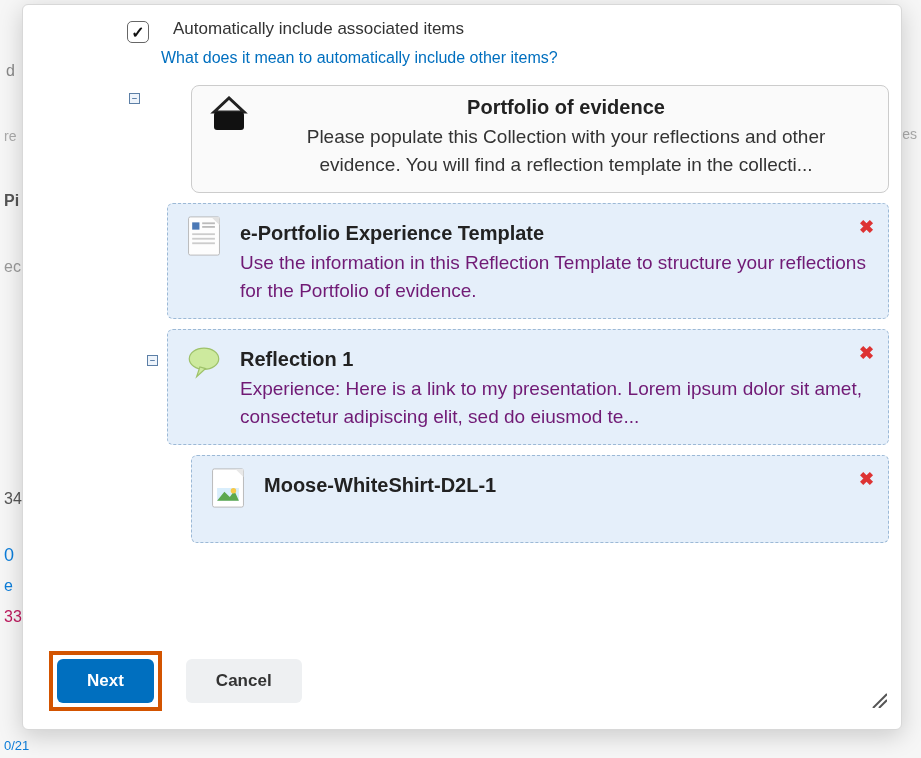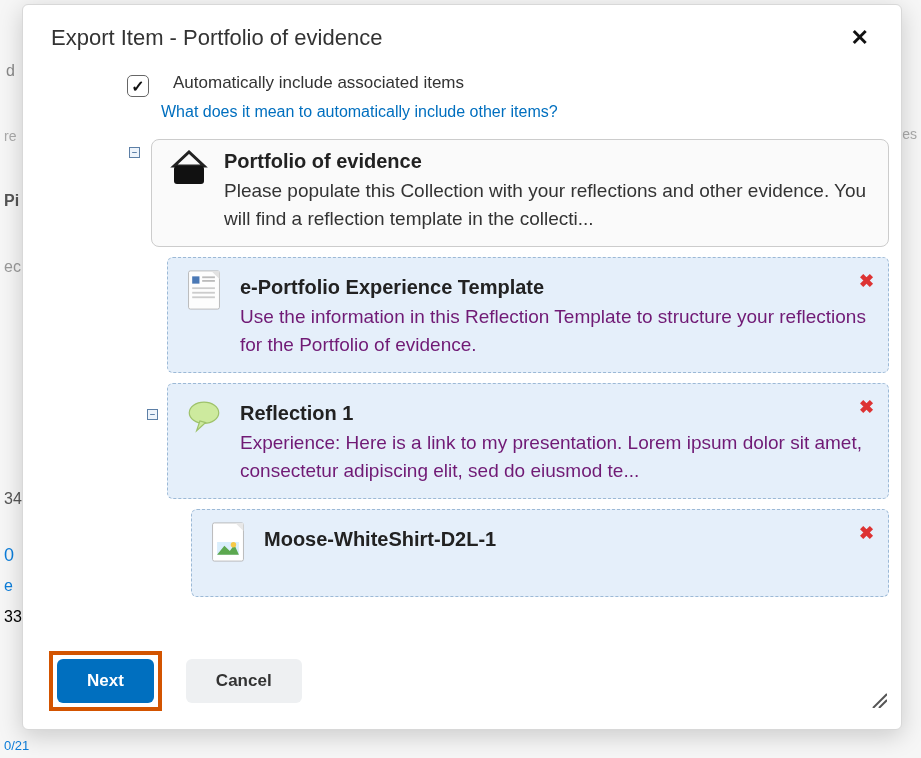--- a/index.html
+++ b/index.html
@@ -15,21 +15,21 @@
   
   .bg-fragment { position: absolute; color: #888; font-size: 16px; pointer-events: none; }
   .bg-d   { top: 62px; left: 6px; }
   .bg-re  { top: 128px; left: 4px; color:#aaa; font-size:14px; }
   .bg-pi  { top: 192px; left: 4px; font-weight:600; color:#555; }
   .bg-es  { top: 126px; right: 4px; color:#aaa; font-size:14px;}
   .bg-ec  { top: 258px; left: 4px; color:#999; }
   .bg-34  { top: 490px; left: 4px; color:#555; }
   .bg-0a  { top: 545px; left: 4px; color:#0b7dda; font-size:18px; }
   .bg-e   { top: 577px; left: 4px; color:#0b7dda; }
-  .bg-33  { top: 608px; left: 4px; color:#000000; }
+  .bg-33  { top: 608px; left: 4px; color:#be185d; }
   .bg-021 { top: 738px; left: 4px; color:#0b7dda; font-size:13px; }
 
   .dialog {
     position: absolute;
     left: 22px; top: 4px;
     width: 880px; height: 726px;
     background: #fff;
     border: 1px solid #d8d8d8;
     border-radius: 6px;
     box-shadow: 0 6px 24px rgba(0,0,0,0.18);
@@ -111,27 +111,28 @@
     background: #eef4fb;
     font-size: 9px; line-height: 9px;
     text-align: center;
     color: #2e5b8d;
     cursor: pointer;
     font-family: monospace;
   }
   .collapse-toggle::before { content: "−"; }
 
   .root-node {
-    margin-left: 68px;
+    margin-left: 108px;
     border: 1px solid #ccc;
     border-radius: 8px;
     background: #fafafa;
     padding: 10px 20px 14px 16px;
     display: flex;
     gap: 14px;
+    text-align: center;
   }
   .clip-icon { width: 42px; flex-shrink:0; }
   .clip-icon svg { width: 42px; height: 44px; }
   .node-title { font-size: 20px; font-weight: 700; color:#222; margin-bottom: 4px; }
   .node-desc  { font-size: 19px; line-height: 1.45; color:#333; }
 
   .child-node {
     margin-left: 84px;
     margin-top: 10px;
     border: 1px dashed #9cb9d6;
@@ -200,24 +201,20 @@
 <span class="bg-fragment bg-ec">ec</span>
 <span class="bg-fragment bg-es">es</span>
 <span class="bg-fragment bg-34">34</span>
 <span class="bg-fragment bg-0a">0</span>
 <span class="bg-fragment bg-e">e</span>
 <span class="bg-fragment bg-33">33</span>
 <span class="bg-fragment bg-021">0/21</span>
 
 <div class="dialog">
 
-  <div class="dialog-header">
-    <div class="dialog-title">Export Item - Portfolio of evidence</div>
-    <div class="close-x">✕</div>
-  </div>
 
   <div class="dialog-body-outer">
     <div class="dialog-body">
 
       <div class="auto-row">
         <span class="checkbox checked"></span>
         <span class="auto-text">Automatically include associated items</span>
       </div>
       <a class="help-link">What does it mean to automatically include other items?</a>
 

